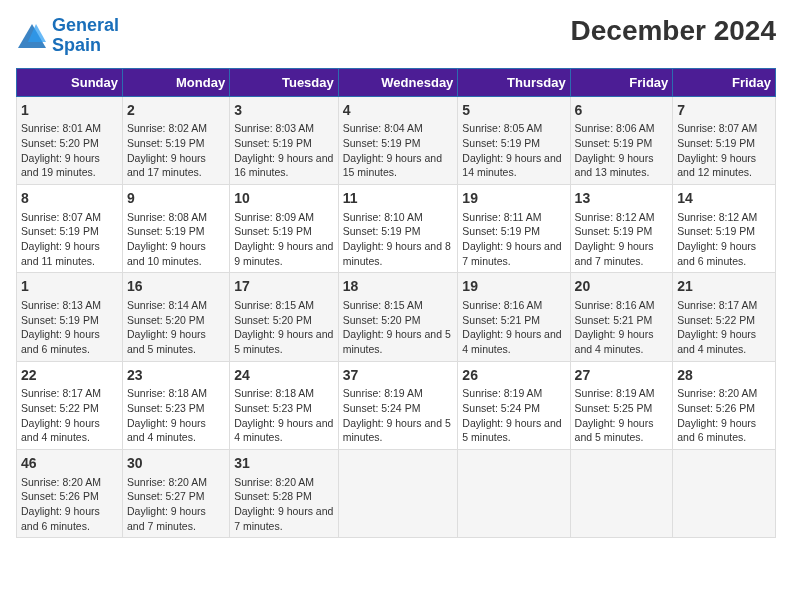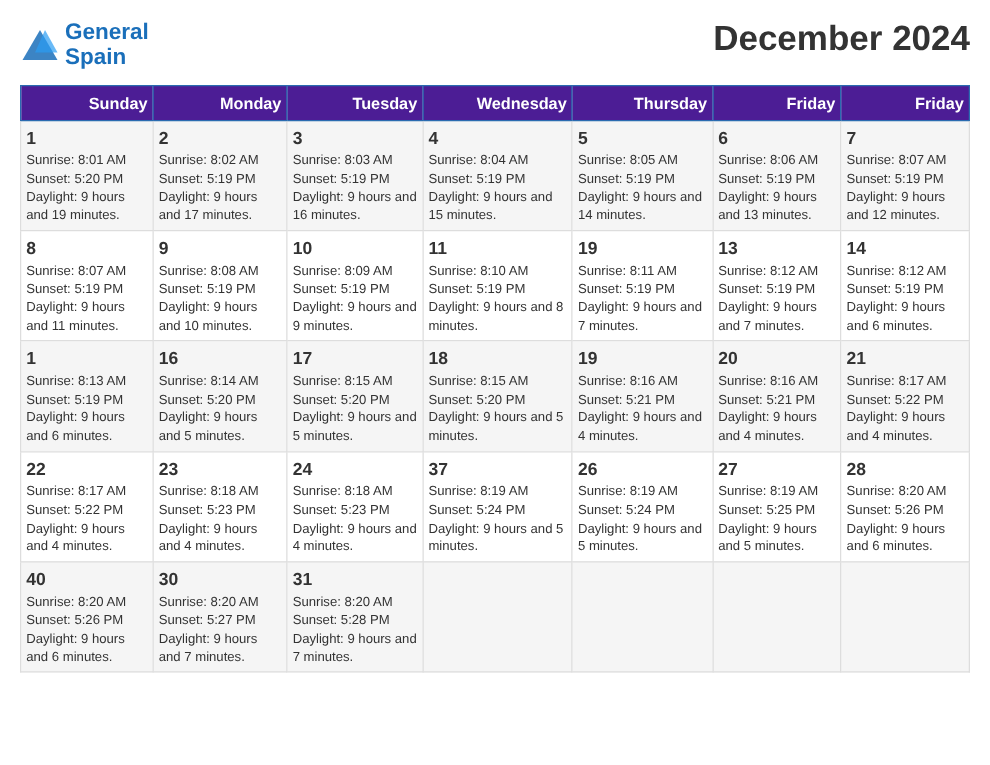--- a/index.html
+++ b/index.html
@@ -148,21 +148,21 @@
       <tr>
         <td><span class="day-num">22</span>Sunrise: 8:17 AM<br>Sunset: 5:22 PM<br>Daylight: 9 hours and 4 minutes.</td>
         <td><span class="day-num">23</span>Sunrise: 8:18 AM<br>Sunset: 5:23 PM<br>Daylight: 9 hours and 4 minutes.</td>
         <td><span class="day-num">24</span>Sunrise: 8:18 AM<br>Sunset: 5:23 PM<br>Daylight: 9 hours and 4 minutes.</td>
         <td><span class="day-num">37</span>Sunrise: 8:19 AM<br>Sunset: 5:24 PM<br>Daylight: 9 hours and 5 minutes.</td>
         <td><span class="day-num">26</span>Sunrise: 8:19 AM<br>Sunset: 5:24 PM<br>Daylight: 9 hours and 5 minutes.</td>
         <td><span class="day-num">27</span>Sunrise: 8:19 AM<br>Sunset: 5:25 PM<br>Daylight: 9 hours and 5 minutes.</td>
         <td><span class="day-num">28</span>Sunrise: 8:20 AM<br>Sunset: 5:26 PM<br>Daylight: 9 hours and 6 minutes.</td>
       </tr>
       <tr>
-        <td><span class="day-num">40</span>Sunrise: 8:20 AM<br>Sunset: 5:26 PM<br>Daylight: 9 hours and 6 minutes.</td>
+        <td><span class="day-num">46</span>Sunrise: 8:20 AM<br>Sunset: 5:26 PM<br>Daylight: 9 hours and 6 minutes.</td>
         <td><span class="day-num">30</span>Sunrise: 8:20 AM<br>Sunset: 5:27 PM<br>Daylight: 9 hours and 7 minutes.</td>
         <td><span class="day-num">31</span>Sunrise: 8:20 AM<br>Sunset: 5:28 PM<br>Daylight: 9 hours and 7 minutes.</td>
         <td class="empty-cell"></td>
         <td class="empty-cell"></td>
         <td class="empty-cell"></td>
         <td class="empty-cell"></td>
       </tr>
     </tbody>
 </table>
 

